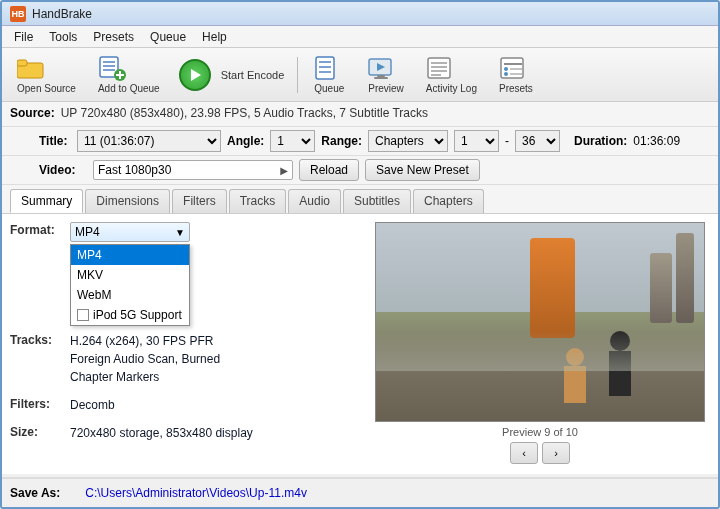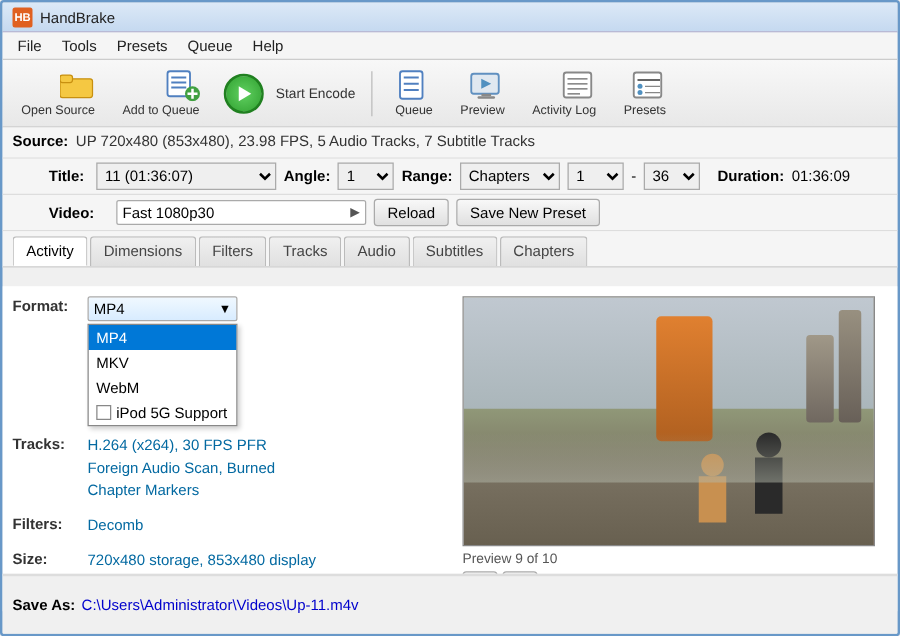--- a/index.html
+++ b/index.html
@@ -9,21 +9,21 @@
     .title-bar { background: linear-gradient(to bottom, #dce9f7, #c5d9f0); padding: 4px 8px; display: flex; align-items: center; gap: 6px; border-bottom: 1px solid #aac; height: 24px; }
     .title-bar-icon { width: 16px; height: 16px; background: #e06020; border-radius: 2px; display: flex; align-items: center; justify-content: center; color: white; font-size: 9px; font-weight: bold; }
     .title-bar-text { font-size: 12px; color: #222; font-weight: normal; }
     
     
     .menu-bar { background: #f5f5f5; border-bottom: 1px solid #ccc; padding: 2px 4px; display: flex; gap: 0; height: 22px; align-items: center; }
     .menu-item { padding: 2px 8px; cursor: pointer; font-size: 12px; color: #222; border-radius: 2px; }
     
     
     .toolbar { background: linear-gradient(to bottom, #f8f8f8, #e8e8e8); border-bottom: 1px solid #ccc; padding: 4px 6px; display: flex; align-items: center; gap: 4px; height: 54px; }
-    .toolbar-btn { display: flex; flex-direction: column; align-items: flex-end; justify-content: center; padding: 3px 8px; cursor: pointer; border: 1px solid transparent; border-radius: 3px; gap: 2px; min-width: 50px; height: 46px; }
+    .toolbar-btn { display: flex; flex-direction: column; align-items: flex-start; justify-content: center; padding: 3px 8px; cursor: pointer; border: 1px solid transparent; border-radius: 3px; gap: 2px; min-width: 50px; height: 46px; }
     .toolbar-icon { width: 28px; height: 28px; display: flex; align-items: center; justify-content: center; }
     .toolbar-label { font-size: 10px; color: #333; white-space: nowrap; }
     .toolbar-sep { width: 1px; background: #bbb; height: 36px; margin: 0 3px; }
     
     
     .play-btn { width: 32px; height: 32px; background: radial-gradient(circle, #60d060, #30a030); border-radius: 50%; display: flex; align-items: center; justify-content: center; cursor: pointer; border: 2px solid #208020; }
     .play-btn::after { content: ''; border-left: 10px solid white; border-top: 6px solid transparent; border-bottom: 6px solid transparent; margin-left: 2px; }
     
     
     .source-area { background: #f5f5f5; padding: 4px 8px; border-bottom: 1px solid #ddd; }
@@ -40,47 +40,47 @@
     .preset-field { display: flex; align-items: center; border: 1px solid #aaa; background: white; flex: 1; max-width: 200px; padding: 2px 4px; font-size: 12px; border-radius: 2px; justify-content: space-between; }
     .preset-arrow { color: #555; font-size: 10px; }
     .btn { border: 1px solid #aaa; background: linear-gradient(to bottom, #f8f8f8, #e0e0e0); padding: 3px 10px; font-size: 12px; cursor: pointer; border-radius: 3px; }
     
     
     .tabs-container { background: #f5f5f5; padding: 4px 8px 0 8px; border-bottom: 1px solid #ccc; display: flex; gap: 2px; }
     .tab { padding: 4px 10px; font-size: 12px; cursor: pointer; border: 1px solid #bbb; border-bottom: none; background: linear-gradient(to bottom, #f0f0f0, #e0e0e0); border-radius: 3px 3px 0 0; color: #444; }
     .tab.active { background: white; border-bottom: 1px solid white; color: #000; font-weight: normal; }
     
     
-    .main-content { display: flex; background: white; padding: 8px; gap: 10px; height: 260px; margin-top: 15px; }
+    .main-content { display: flex; background: white; padding: 8px; gap: 10px; height: 260px; }
     
     
     .left-panel { flex: 1; min-width: 300px; }
     .info-row { display: flex; align-items: flex-start; margin-bottom: 10px; }
     .info-label { font-weight: bold; min-width: 60px; color: #333; font-size: 12px; padding-top: 1px; }
-    .info-value { color: #0369a1; font-size: 12px; line-height: 1.5; }
+    .info-value { color: #0f172a; font-size: 12px; line-height: 1.5; }
     
     
     .format-row { display: flex; align-items: flex-start; margin-bottom: 8px; position: relative; }
     .format-dropdown-container { position: relative; }
     .format-select { border: 1px solid #aaa; background: linear-gradient(to bottom, #f0f8ff, #d8ecff); padding: 2px 4px; font-size: 12px; width: 120px; display: flex; align-items: center; justify-content: space-between; cursor: pointer; border-radius: 2px; }
     .format-select-arrow { font-size: 10px; }
     .dropdown-open { position: absolute; top: 22px; left: 0; width: 120px; background: white; border: 1px solid #888; z-index: 10; box-shadow: 2px 2px 4px rgba(0,0,0,0.2); }
     .dropdown-item { padding: 3px 6px; font-size: 12px; cursor: pointer; display: flex; align-items: center; gap: 4px; }
     .dropdown-item.selected { background: #0078d7; color: white; }
     .dropdown-checkbox { width: 12px; height: 12px; border: 1px solid #888; display: inline-block; }
     
     
-    .right-panel { width: 340px; display: flex; flex-direction: column; }
+    .right-panel { width: 340px; display: flex; flex-direction: column; align-items: center; }
     .preview-image { width: 330px; height: 200px; background: linear-gradient(135deg, #c8c8b0 0%, #a0a888 20%, #888878 40%, #706858 60%, #908870 80%, #785848 100%); border: 1px solid #888; position: relative; overflow: hidden; }
     .preview-label { font-size: 11px; color: #555; margin-top: 4px; }
     .preview-nav { display: flex; gap: 4px; margin-top: 4px; }
     .nav-btn { border: 1px solid #aaa; background: linear-gradient(to bottom, #f0f0f0, #ddd); width: 28px; height: 22px; display: flex; align-items: center; justify-content: center; cursor: pointer; border-radius: 3px; font-size: 11px; }
     
     
-    .save-bar { background: #f0f0f0; border-top: 2px solid #ddd; padding: 6px 8px; display: flex; align-items: center; gap: 5px; height: 48px; position: absolute; bottom: 0; left: 0; right: 0; }
+    .save-bar { background: #f0f0f0; border-top: 2px solid #ddd; padding: 6px 8px; display: flex; align-items: center; gap: 25px; height: 30px; position: absolute; bottom: 0; left: 0; right: 0; }
     .save-label { font-weight: bold; font-size: 12px; }
     .save-path { font-size: 12px; color: #0000cc; text-decoration: none; }
     
     .window-wrapper { border: 2px solid #6898c8; border-radius: 3px; overflow: hidden; position: relative; height: 509px; }
 
     
     .scene-bg { width: 100%; height: 100%; position: relative; overflow: hidden; }
     .scene-sky { position: absolute; top: 0; left: 0; right: 0; height: 50%; background: linear-gradient(to bottom, #c0c8d0, #a8b4b8); }
     .scene-ground { position: absolute; bottom: 0; left: 0; right: 0; height: 55%; background: linear-gradient(to bottom, #909878 0%, #787060 50%, #686050 100%); }
   </style>
@@ -223,21 +223,21 @@
     <span class="field-label" style="min-width:48px; font-weight:bold;">Video:</span>
     <div class="preset-field">
       <span>Fast 1080p30</span>
       <span class="preset-arrow">▶</span>
     </div>
     <button class="btn">Reload</button>
     <button class="btn">Save New Preset</button>
   </div>
 
   <div class="tabs-container">
-    <div class="tab active">Activity</div>
+    <div class="tab active">Summary</div>
     <div class="tab">Dimensions</div>
     <div class="tab">Filters</div>
     <div class="tab">Tracks</div>
     <div class="tab">Audio</div>
     <div class="tab">Subtitles</div>
     <div class="tab">Chapters</div>
   </div>
 
   <div class="main-content">
 

